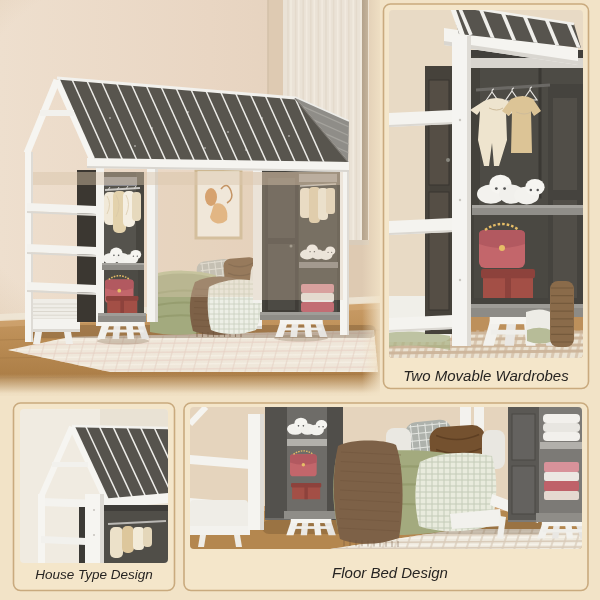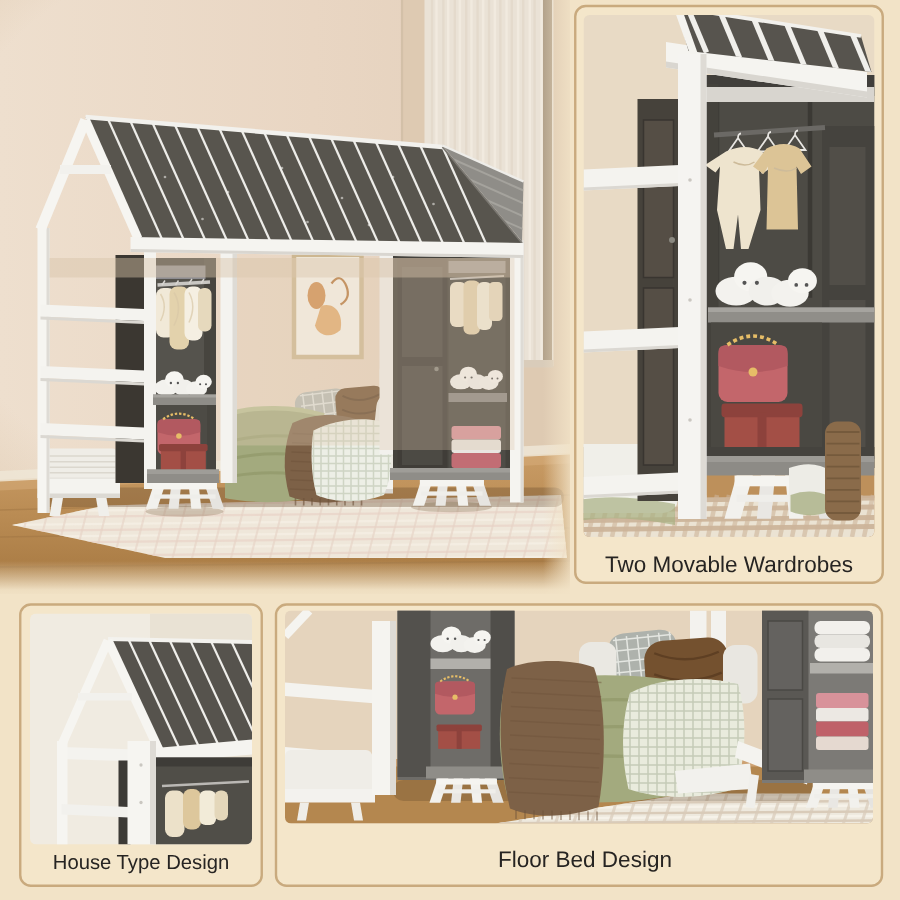--- a/index.html
+++ b/index.html
@@ -1,15 +1,15 @@
 <!DOCTYPE html>
 <html><head><meta charset="utf-8"><title>House Bed</title>
 <style>
 html,body{margin:0;padding:0;background:#f2e3c7;}
-#page{position:relative;width:600px;height:600px;background:#f2e3c7;overflow:hidden;}
+#page{position:relative;width:600px;height:600px;background:#f2e3c7;overflow:hidden;font-style:italic;}
 svg{display:block;}
 </style></head>
 <body>
 <div id="page">
 <svg width="600" height="600" viewBox="0 0 600 600">
 <defs>
 <linearGradient id="wallg" x1="0" y1="0" x2="1" y2="0">
  <stop offset="0" stop-color="#eedfce"></stop>
           <stop offset="0.55" stop-color="#e9d6c3"></stop>
           <stop offset="1" stop-color="#e2cfba"></stop>

